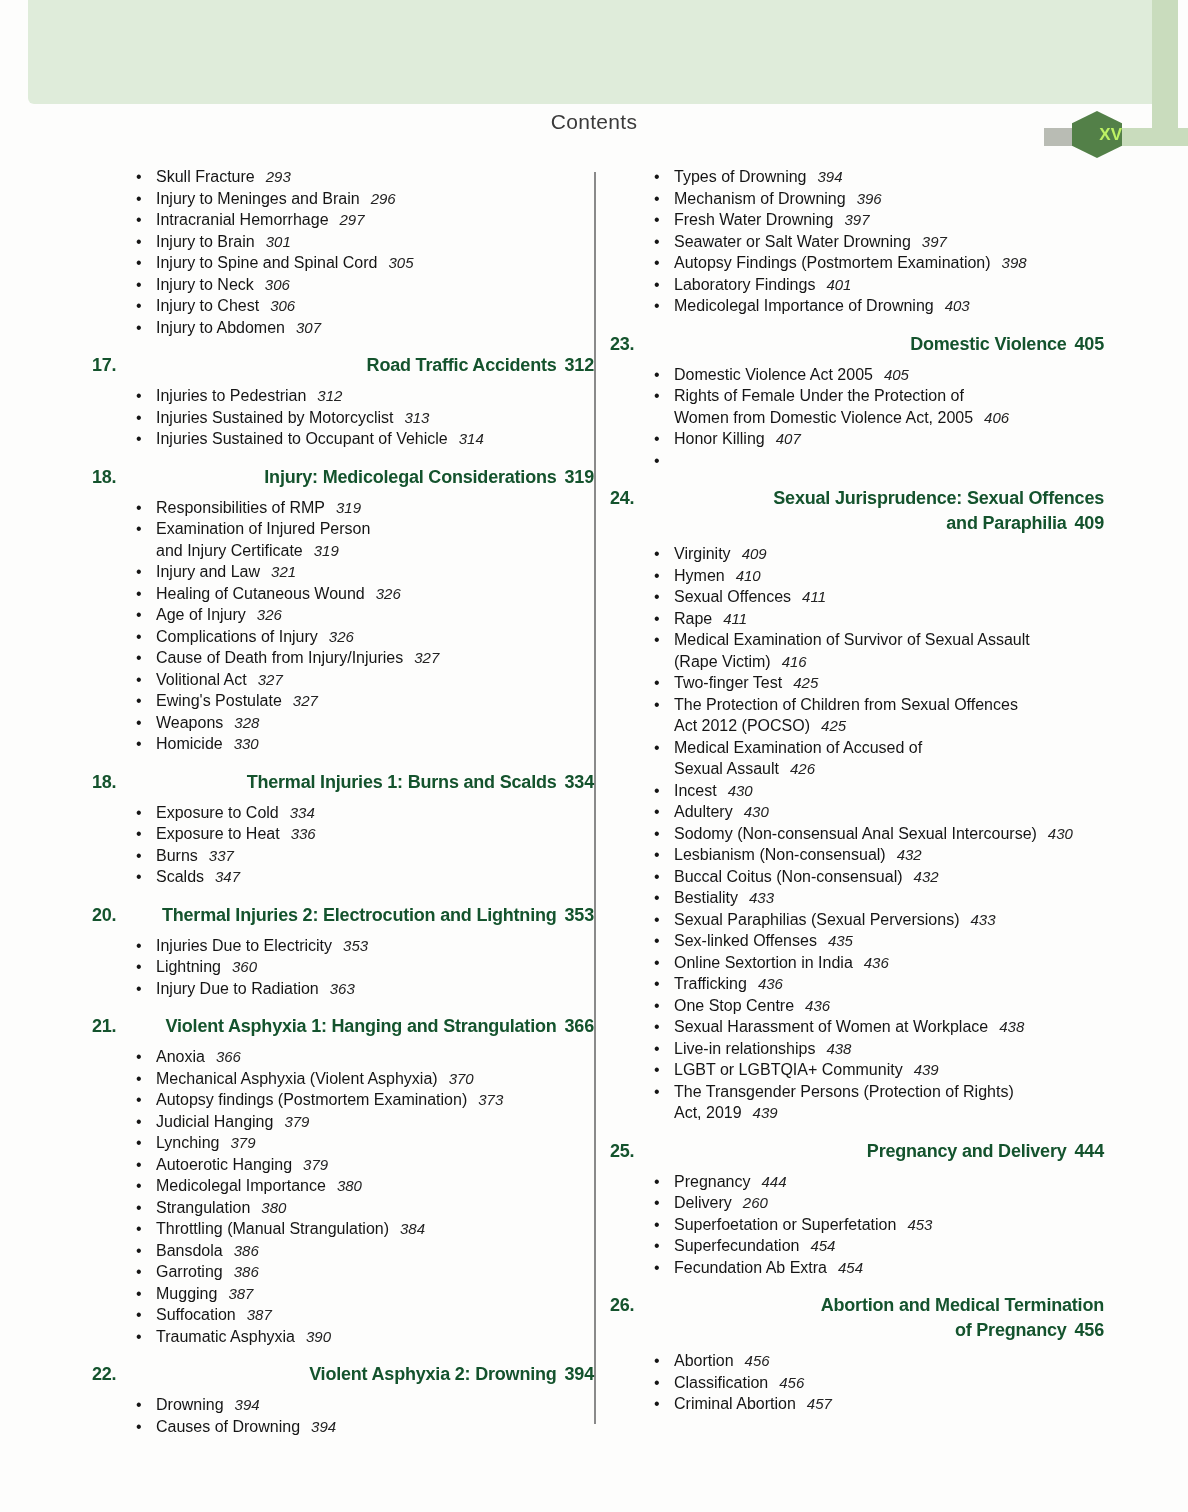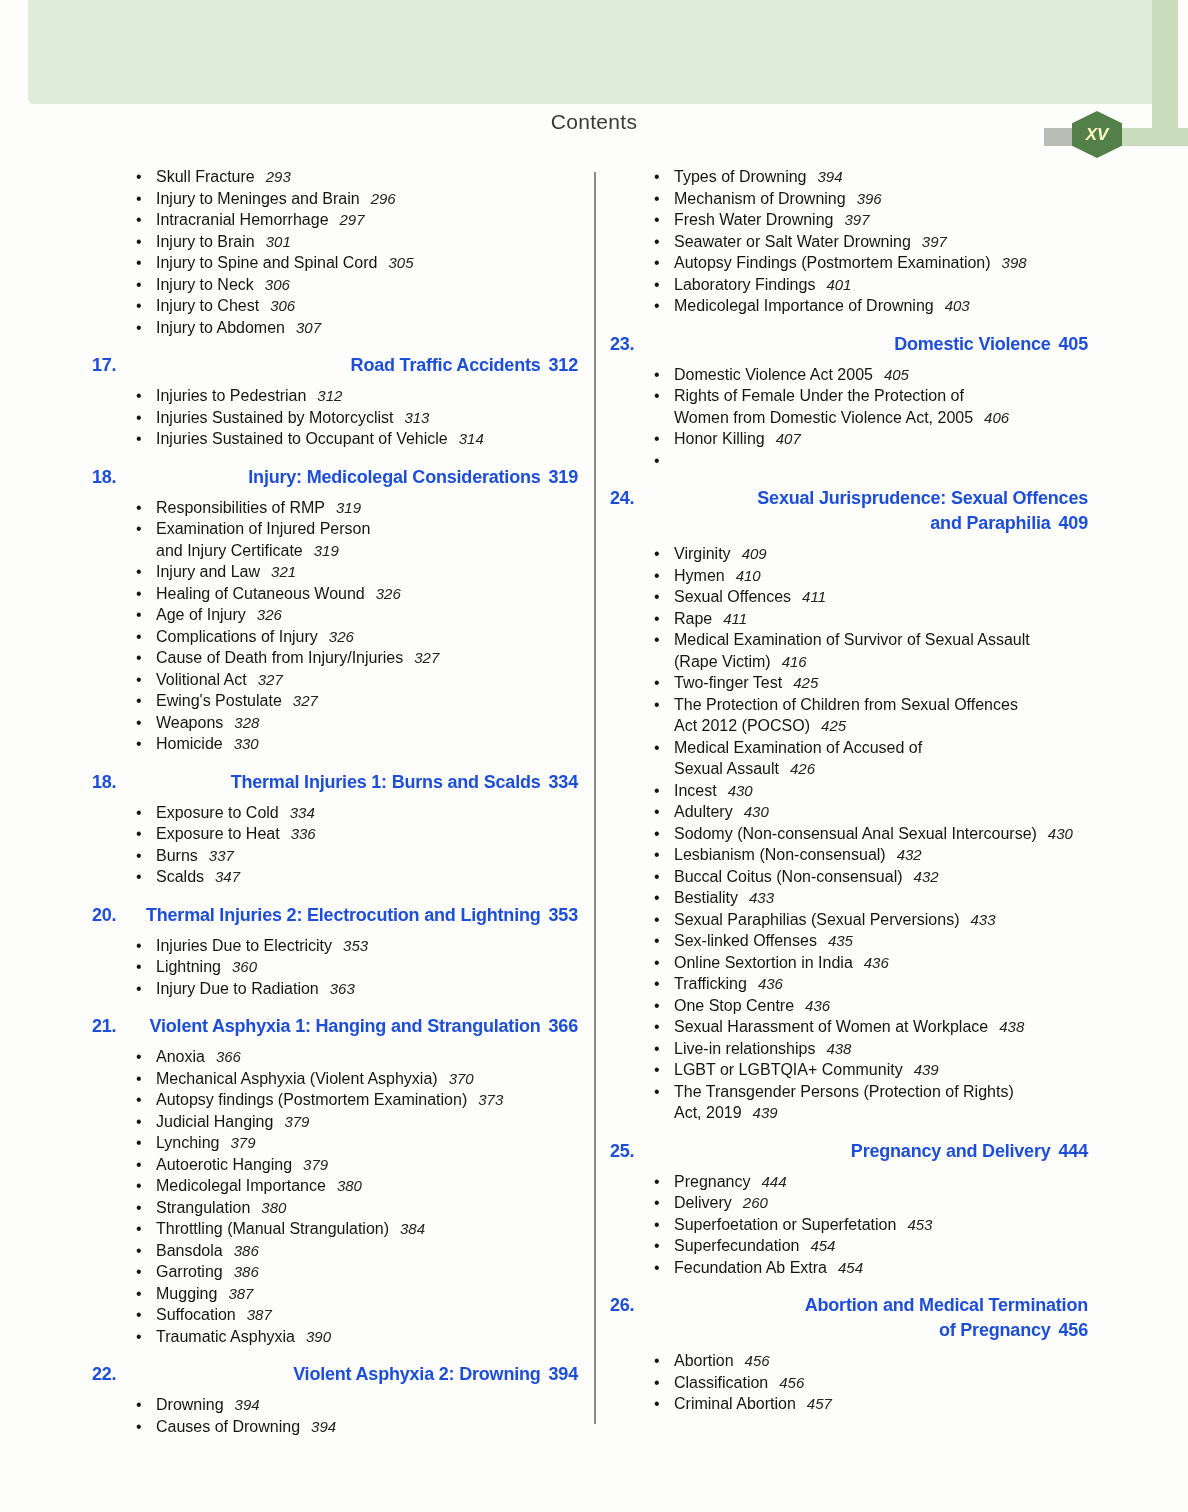--- a/index.html
+++ b/index.html
@@ -27,33 +27,33 @@
     background:#b9bcb4;
   }
   .badge-bar {
     position:absolute; left:1100px; top:128px; width:88px; height:18px;
     background:var(--strip,#c9dcbd);
   }
   .hexagon {
     position:absolute; left:1072px; top:111px; width:50px; height:47px;
     background:var(--badge,#538048);
     clip-path:polygon(50% 0,100% 26%,100% 74%,50% 100%,0 74%,0 26%);
-    display:flex; align-items:center; justify-content:center;
-    color:#fef9c3; font-weight:bold; font-size:17px;font-style:italic;
+    display:flex; align-items:center; justify-content:flex-end;
+    color:#bef264; font-weight:bold; font-size:17px;
   }
   .divider {
     position:absolute; left:594px; top:172px; width:1.5px; height:1252px;
     background:var(--divider,#8a8a8a);
   }
   .col { position:absolute; top:166px; }
   .col-left  { left:92px;  width:502px; }
   .col-right { left:610px; width:494px; }
 
-  .chapter { margin:15px 16px 7px 0; font-weight:bold; font-size:18px;
-             letter-spacing:-0.2px; color:#1d4ed8; }
+  .chapter { margin:15px 0 7px 0; font-weight:bold; font-size:18px;
+             letter-spacing:-0.2px; color:#14532d; }
   .ch-row  { display:flex; line-height:25px; }
   .ch-num  { flex:0 0 44px; }
   .ch-title{ flex:1 1 auto; white-space:nowrap;text-align:right; }
   .ch-page { margin-left:auto; padding-left:8px; }
 
   .item-list { margin-bottom:2px; }
   .toc-item  { display:flex; font-size:16px; line-height:21.5px; }
   .bullet    { flex:0 0 20px; margin-left:44px; }
   .item-text { flex:1 1 auto; }
   .item-page { font-style:italic; margin-left:11px; font-size:15px; color:#222222; }

